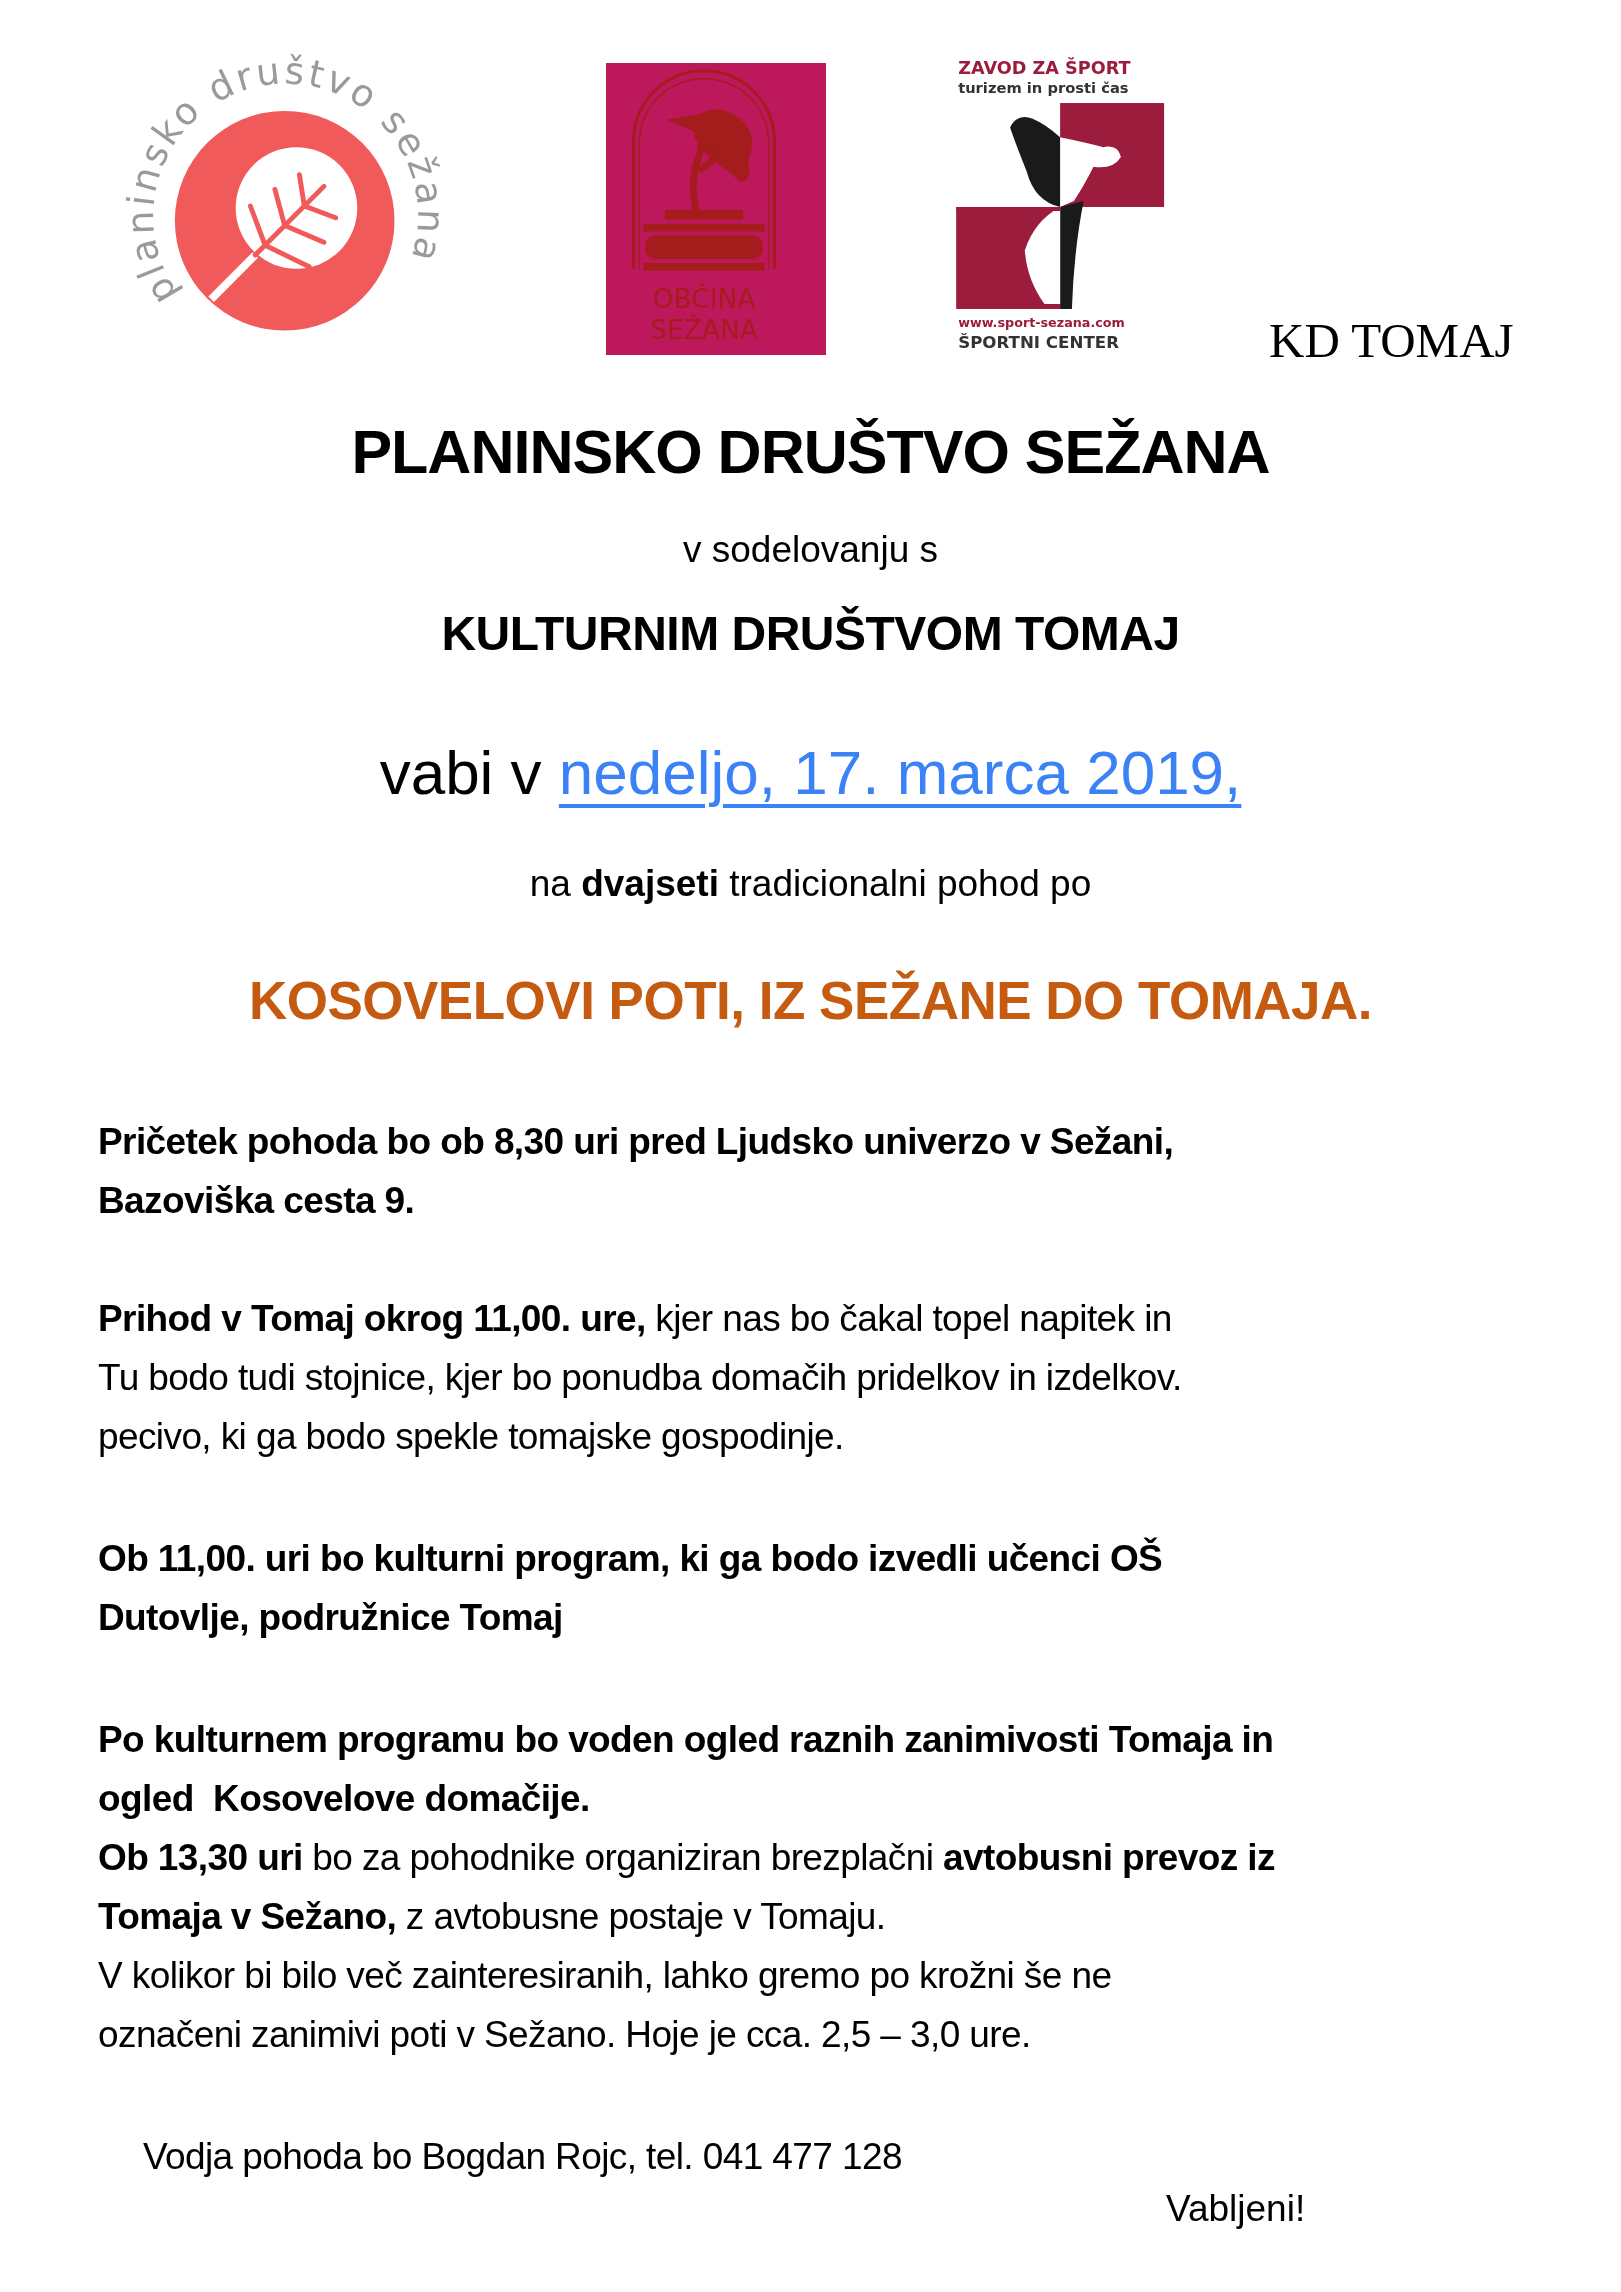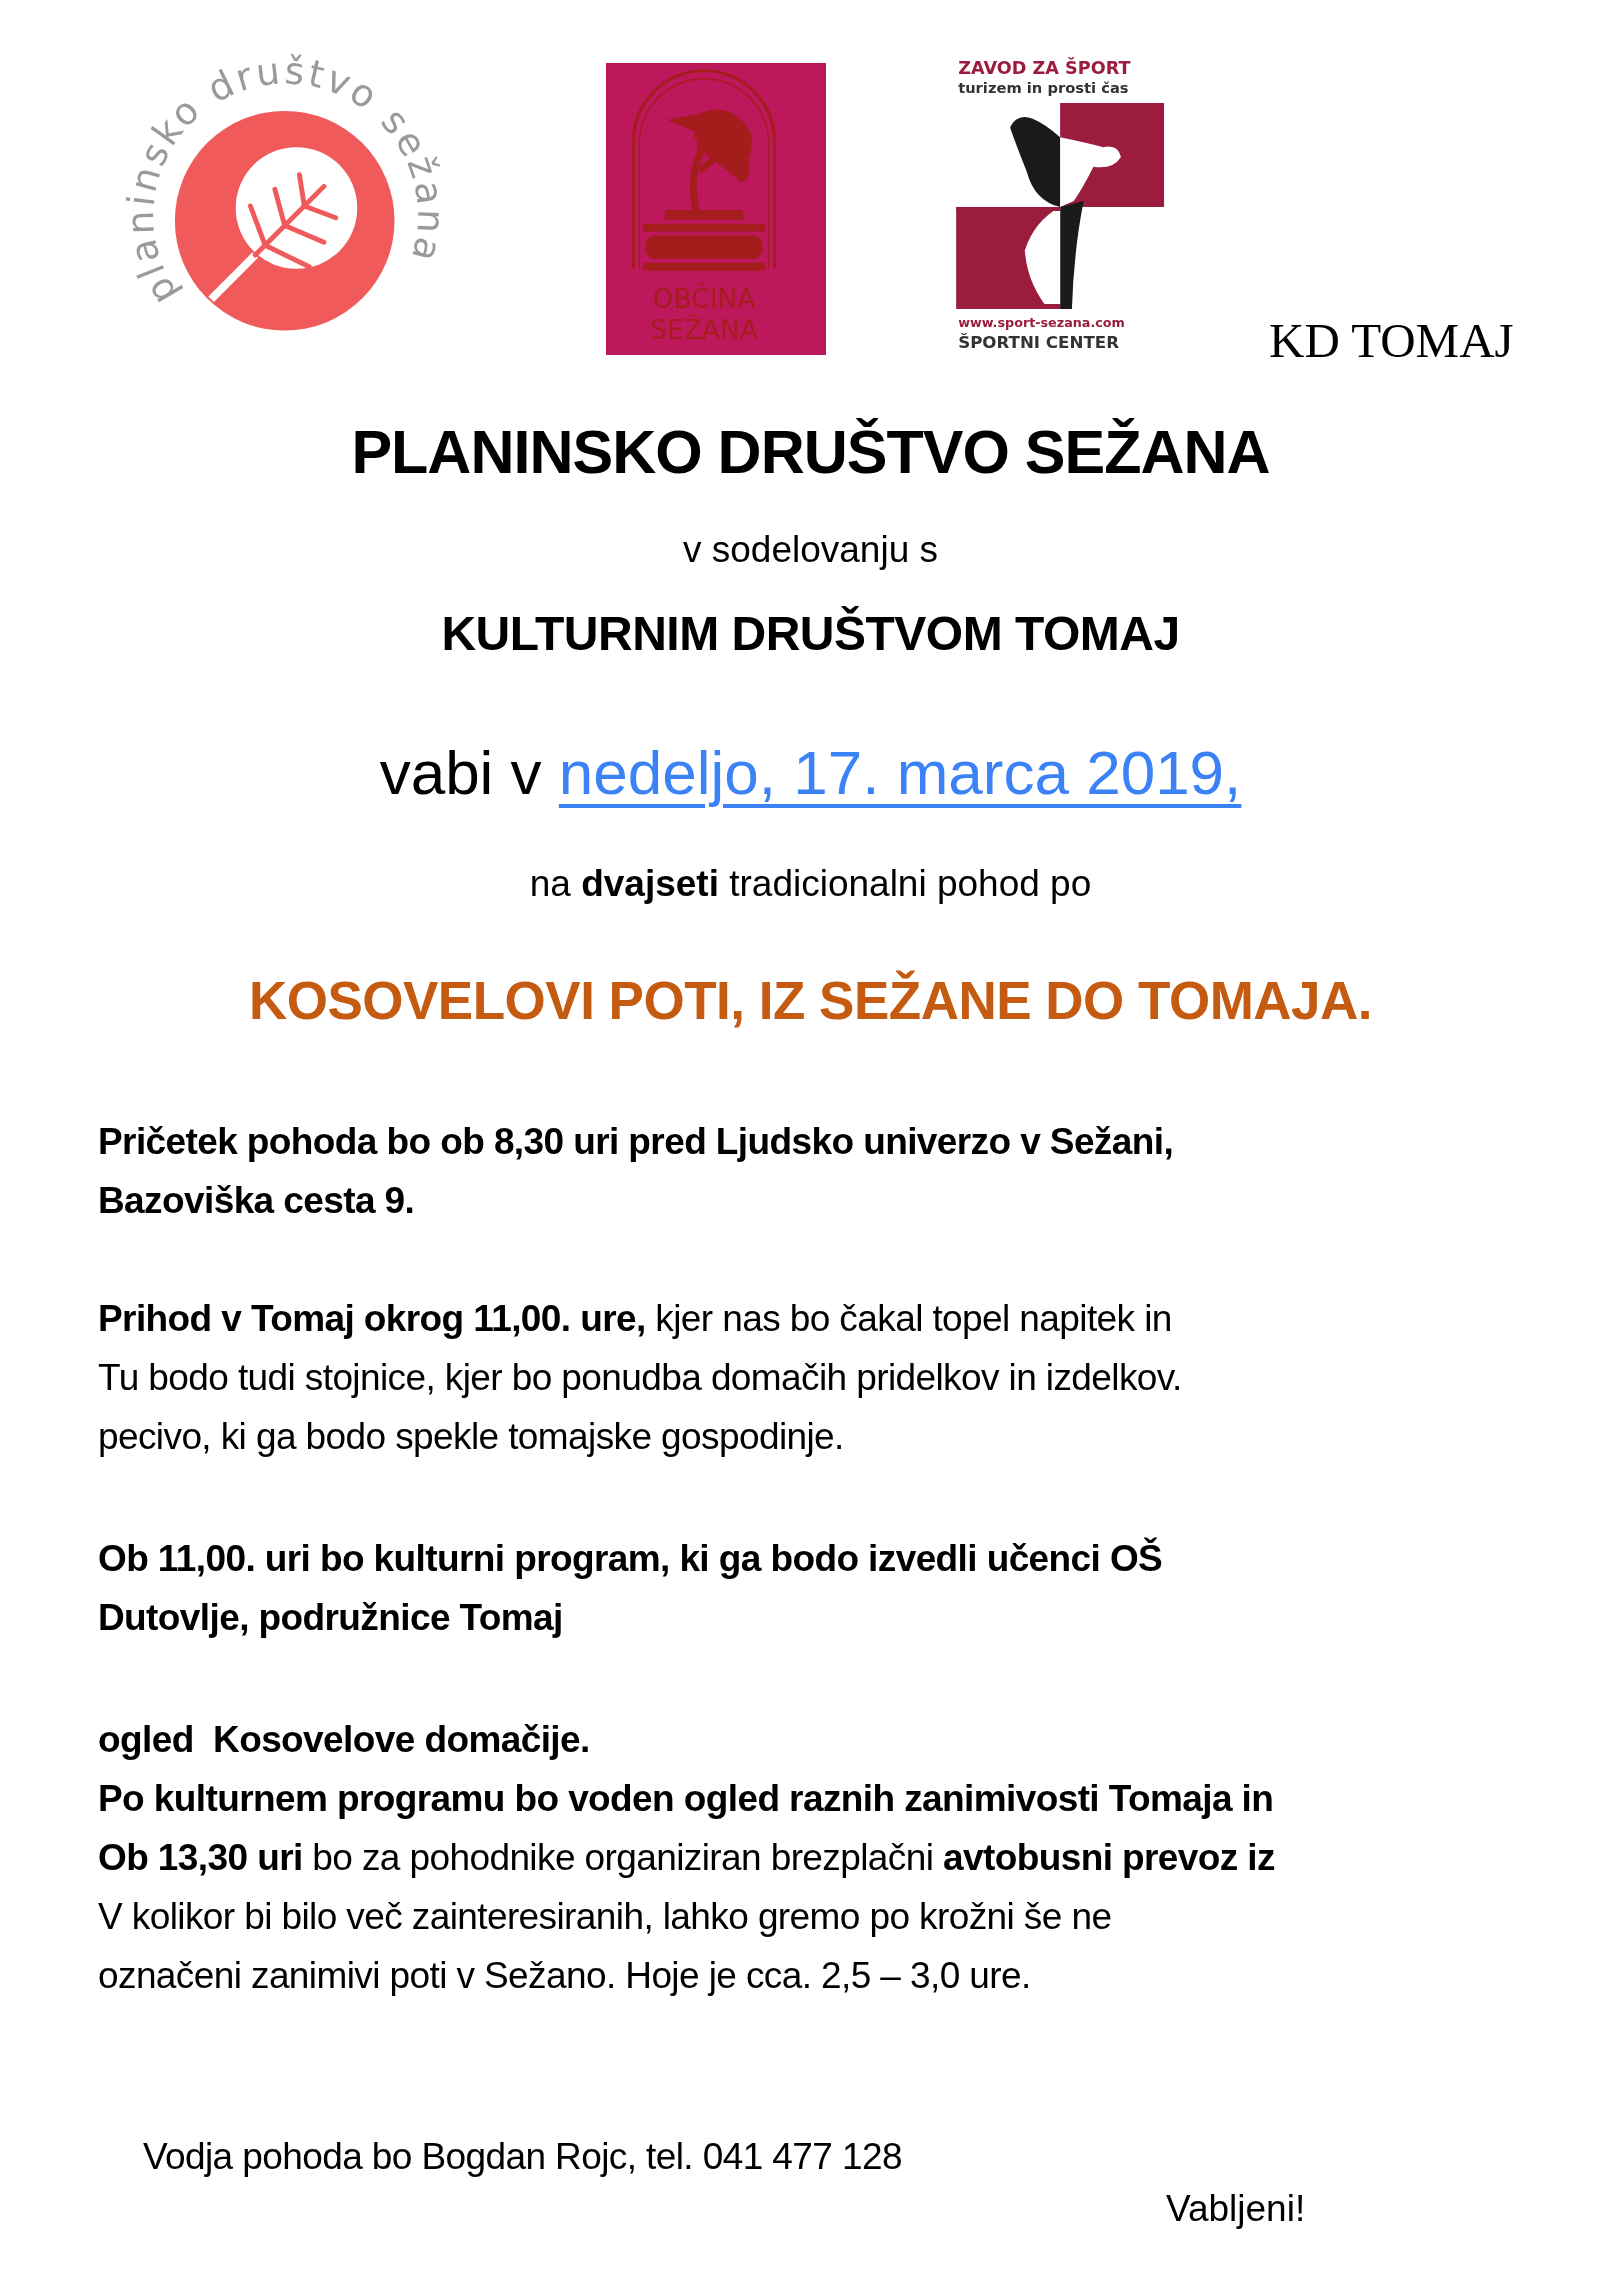--- a/index.html
+++ b/index.html
@@ -121,23 +121,24 @@
   <div>Tu bodo tudi stojnice, kjer bo ponudba domačih pridelkov in izdelkov.</div>
   <div>pecivo, ki ga bodo spekle tomajske gospodinje.</div>
 </div>
 
 <div class="abs body-text p3 b">
   <div>Ob 11,00. uri bo kulturni program, ki ga bodo izvedli učenci OŠ</div>
   <div>Dutovlje, podružnice Tomaj</div>
 </div>
 
 <div class="abs body-text p4">
+  <div class="b">Po kulturnem programu bo voden ogled raznih zanimivosti Tomaja in</div>
   <div class="b" style="white-space:pre;">ogled  Kosovelove domačije.</div>
-  <div class="b">Po kulturnem programu bo voden ogled raznih zanimivosti Tomaja in</div>
   <div><span class="b">Ob 13,30 uri</span><span> bo za pohodnike organiziran brezplačni </span><span class="b">avtobusni prevoz iz</span></div>
+  <div><span class="b">Tomaja v Sežano,</span><span> z avtobusne postaje v Tomaju.</span></div>
   <div>V kolikor bi bilo več zainteresiranih, lahko gremo po krožni še ne</div>
   <div>označeni zanimivi poti v Sežano. Hoje je cca. 2,5 – 3,0 ure.</div>
 </div>
 
 <div class="abs body-text p5">
   <div>Vodja pohoda bo Bogdan Rojc, tel. 041 477 128</div>
 </div>
 
 <div class="abs vabljeni">Vabljeni!</div>
 

